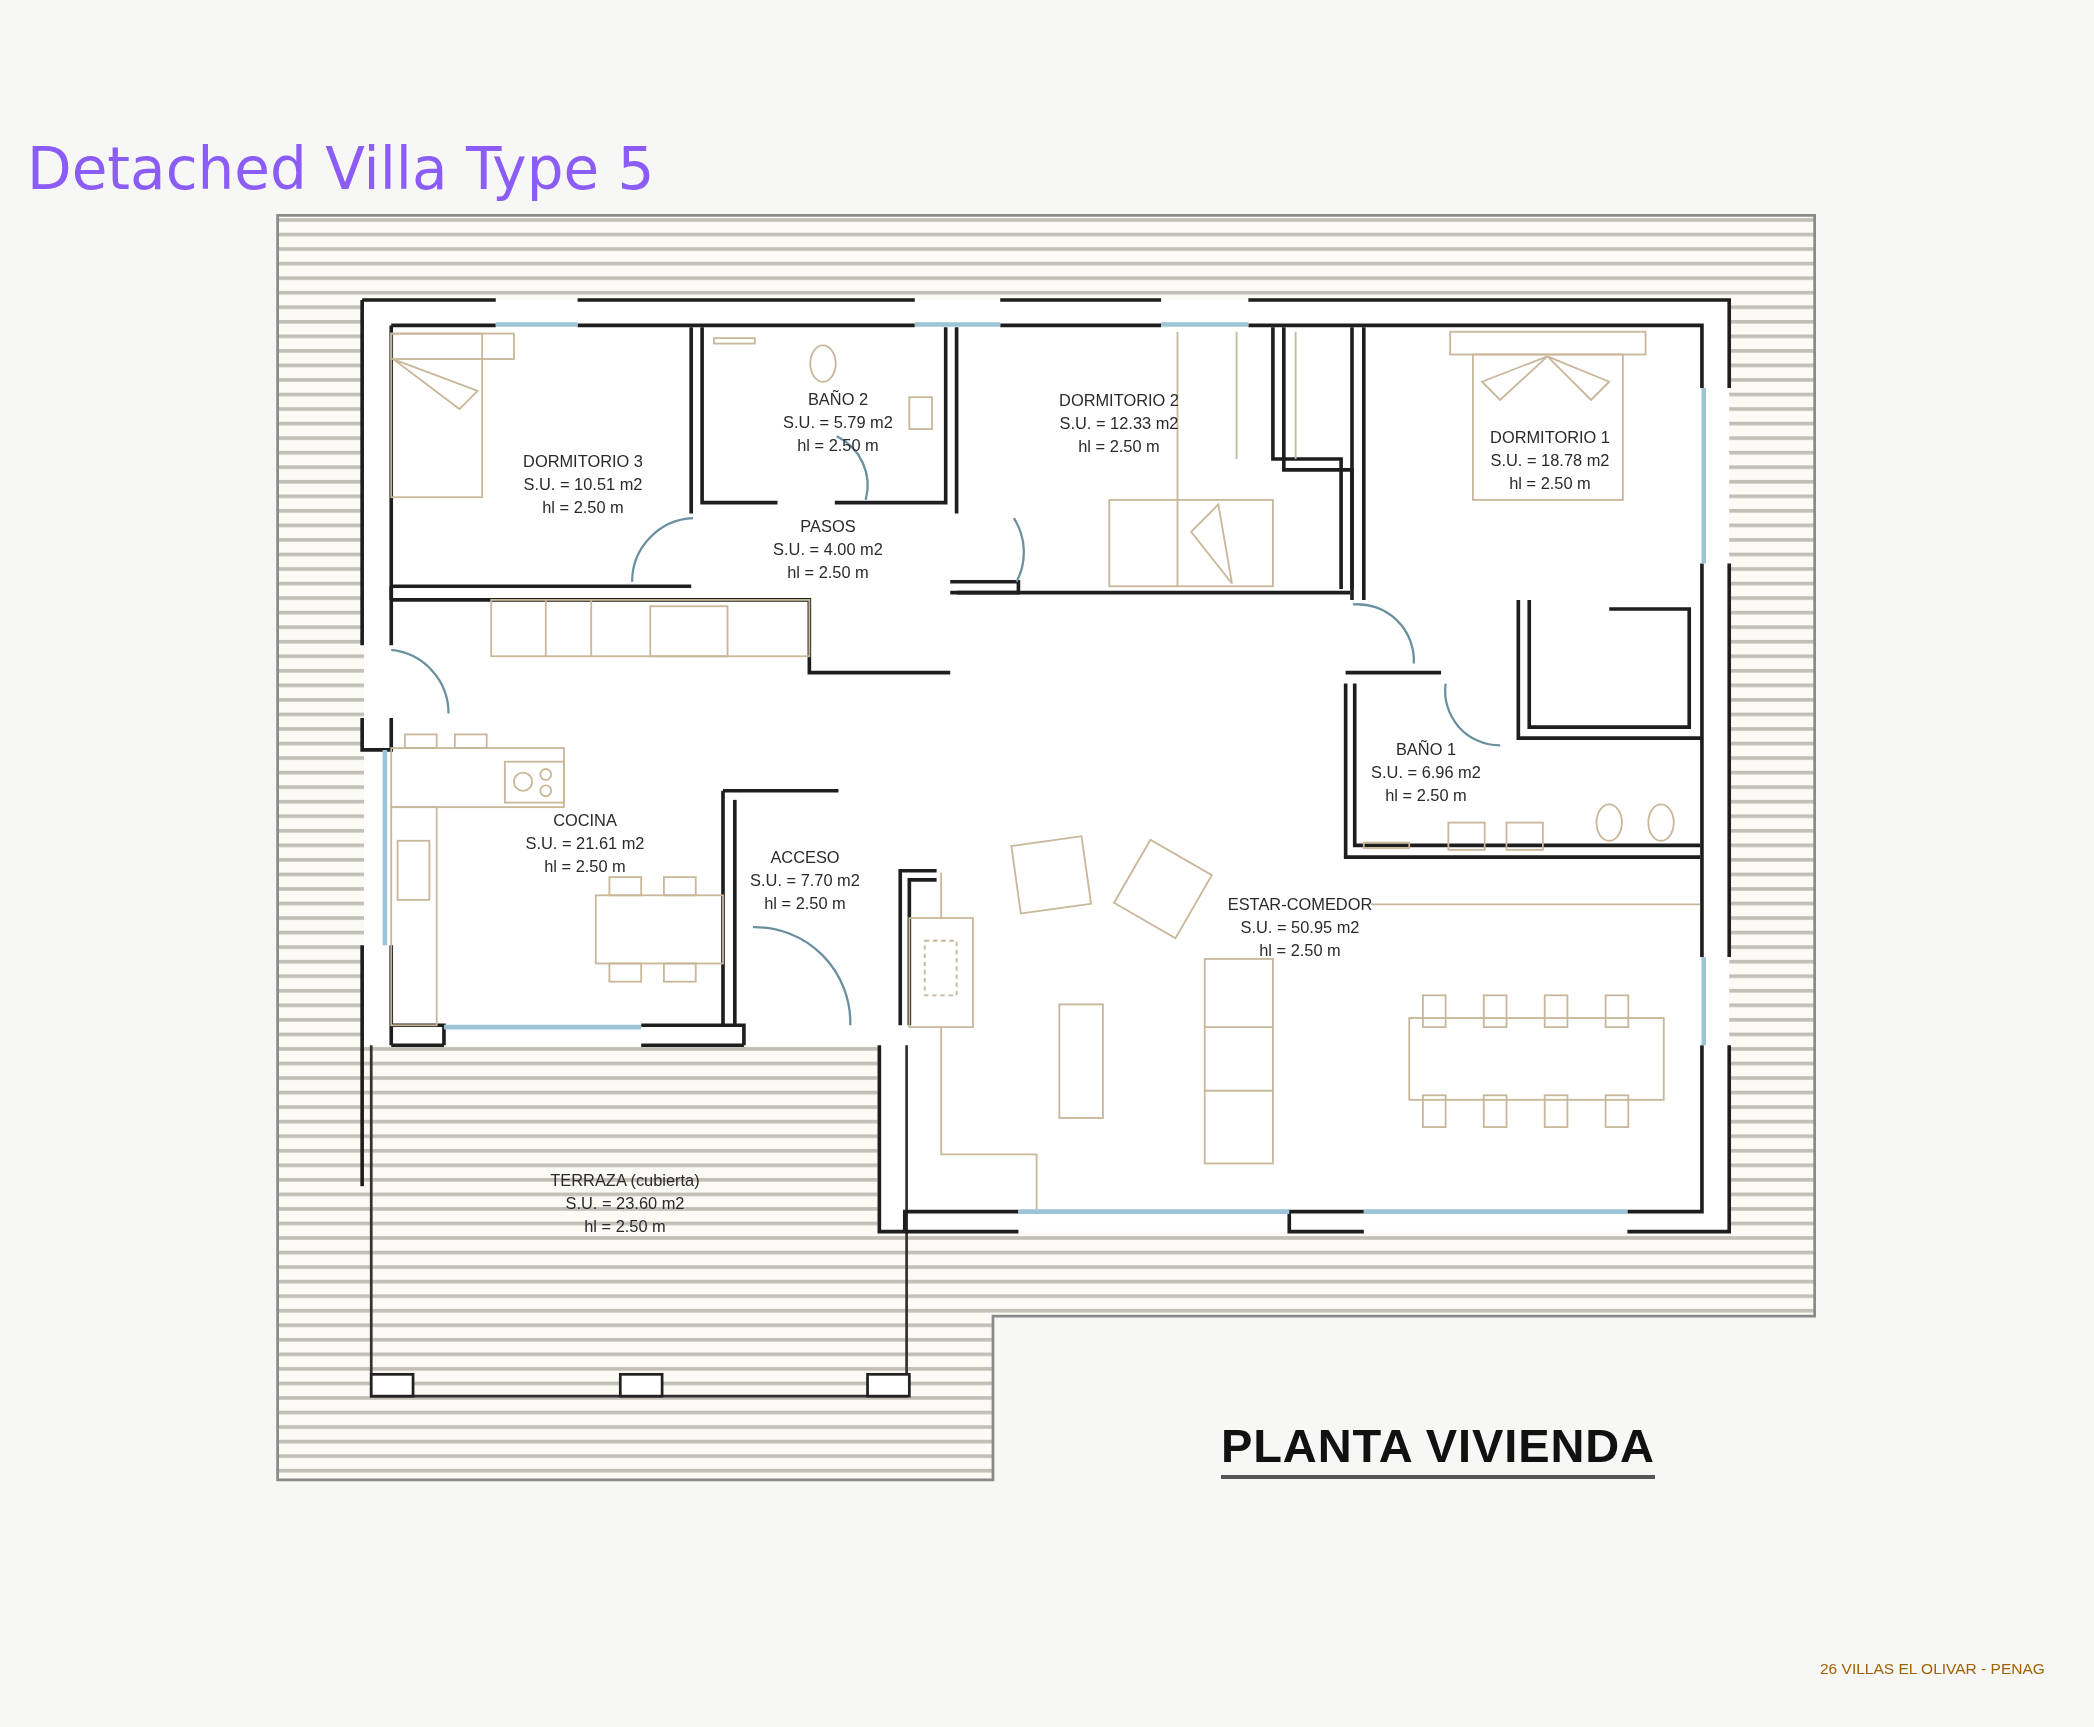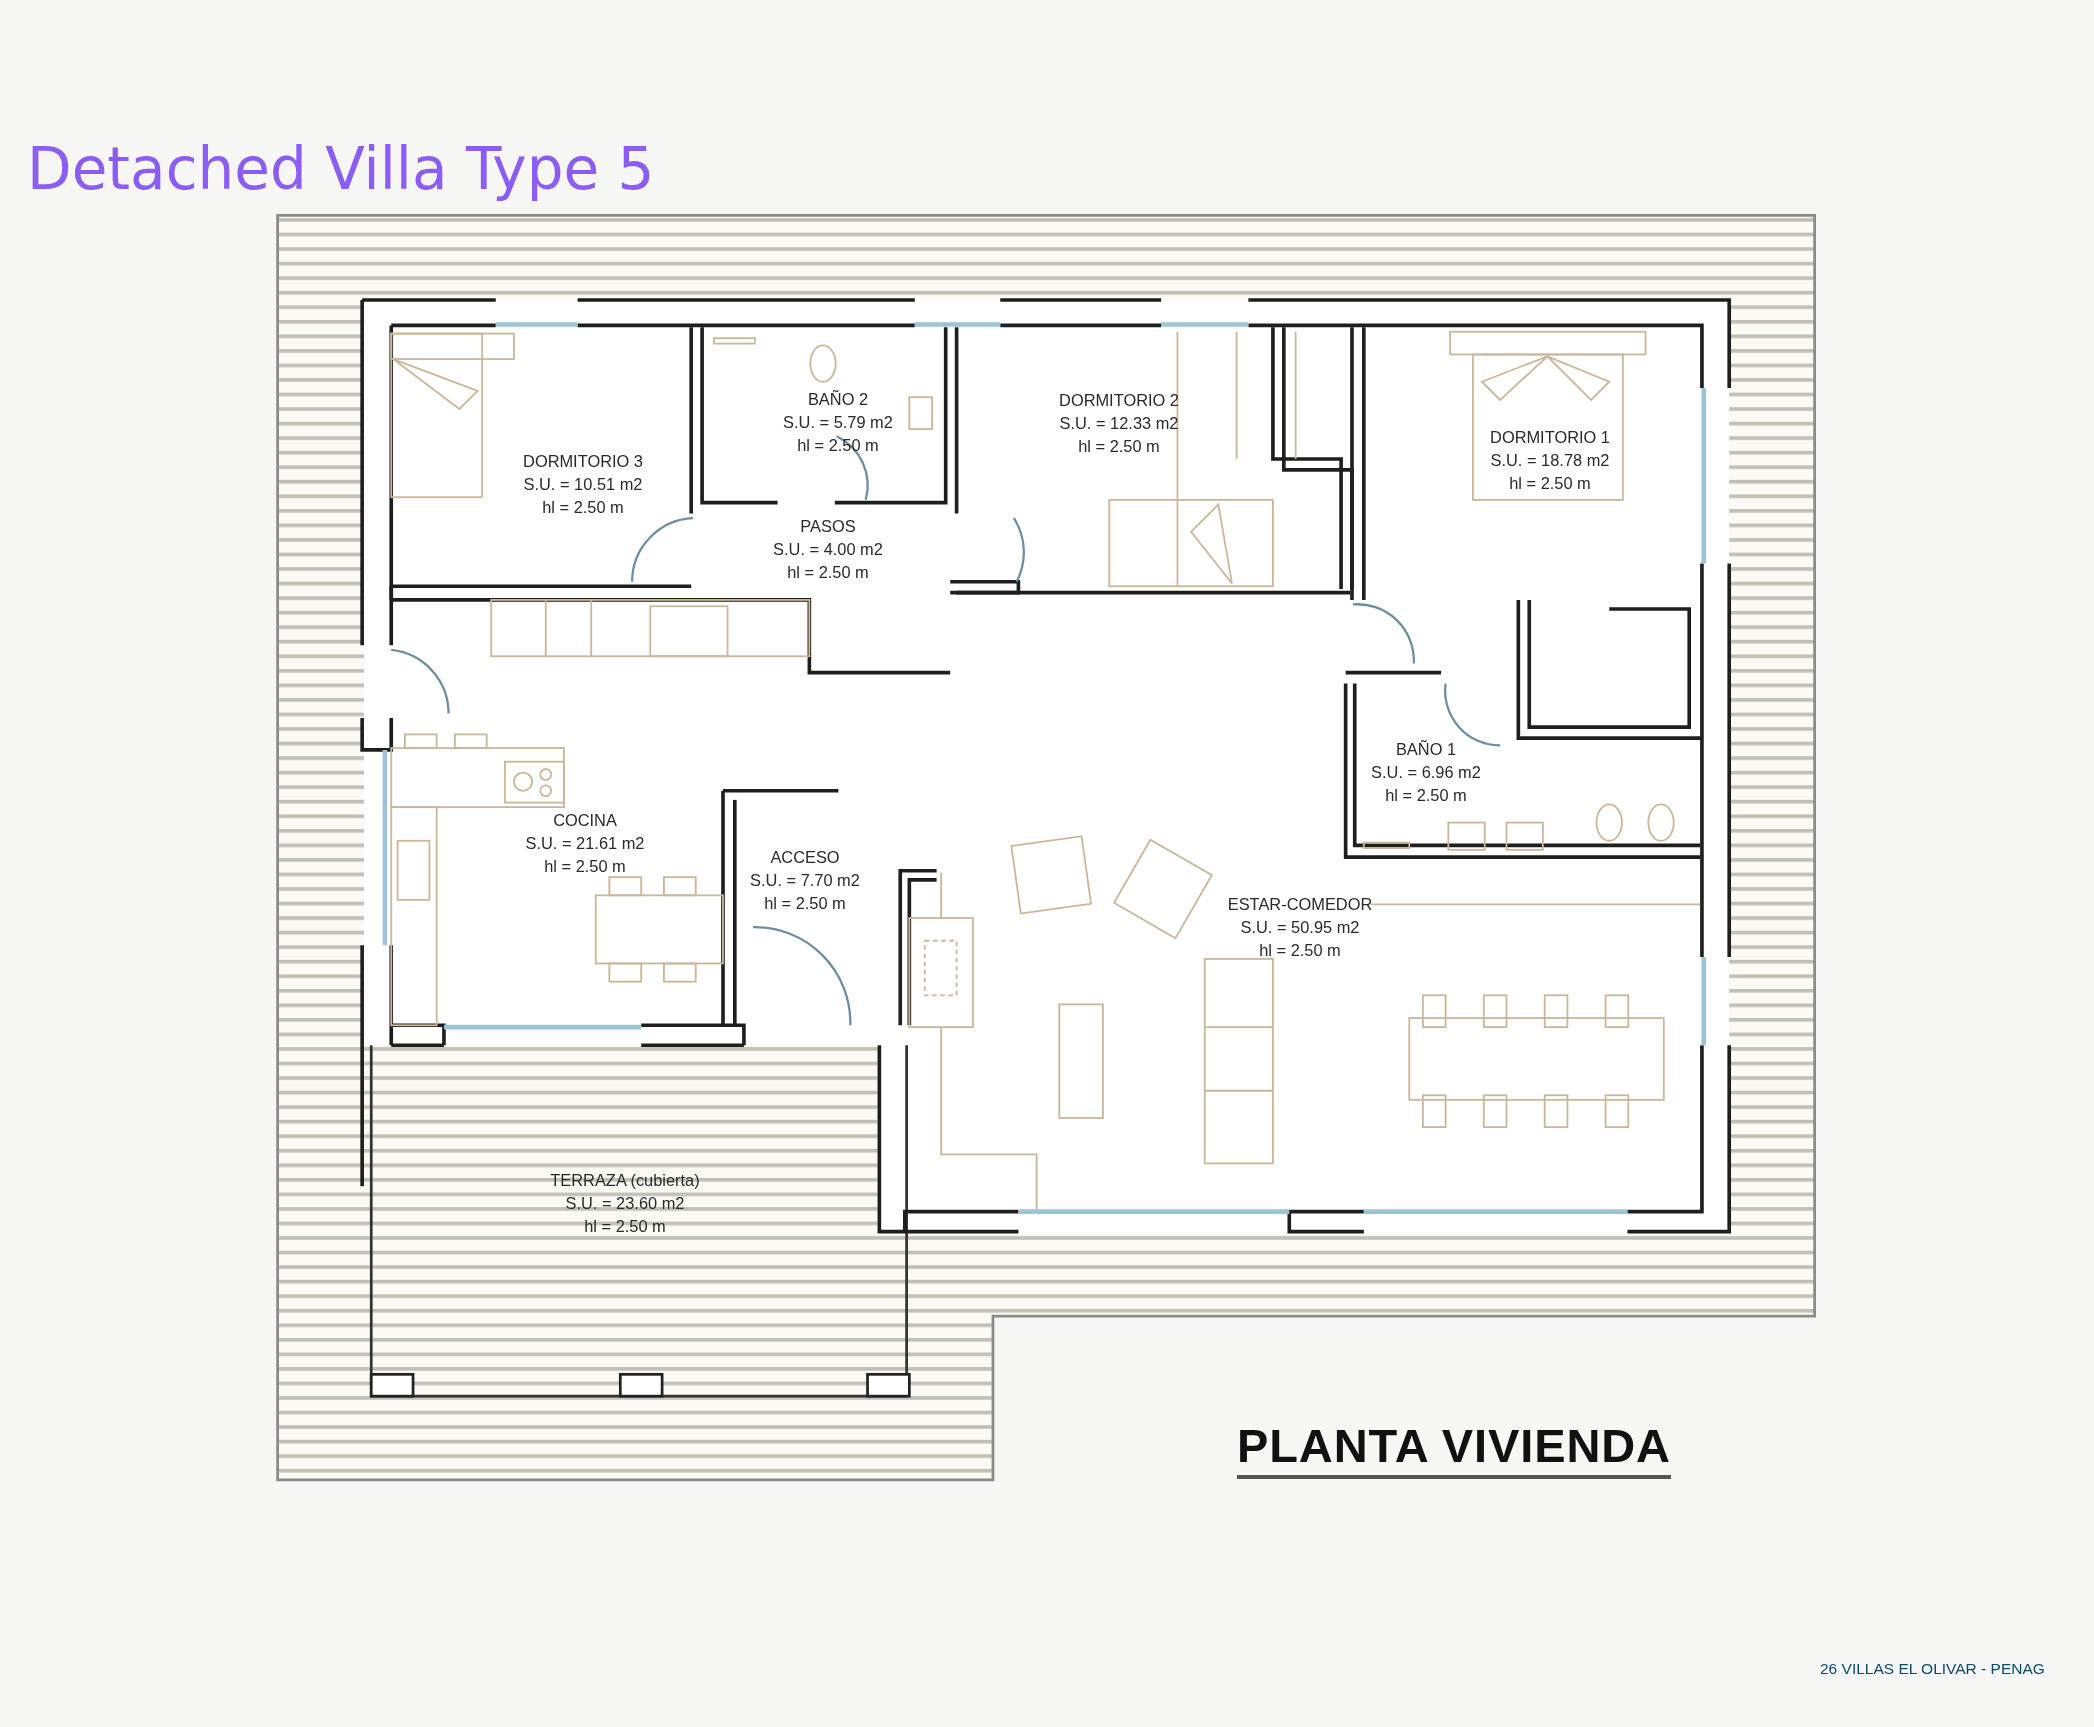--- a/index.html
+++ b/index.html
@@ -1,21 +1,21 @@
 <!DOCTYPE html>
 <html style="font-size:14.5px"><head>
   <meta charset="utf-8">
   <style>
     html, body { margin: 0; padding: 0; background: #f7f7f5; }
     body { width: 2095px; height: 1727px; position: relative; overflow: hidden; font-family: "Liberation Sans", sans-serif; }
     .title { position: absolute; left: 27px; top: 111px; font-family: "DejaVu Sans", sans-serif; font-size: 58px; color: #8b5cf6; letter-spacing: 0px; white-space: nowrap; margin-top: 24px; }
     .plan { position: absolute; left: 0; top: 0; width: 2095px; height: 1727px; }
     .room-label { position: absolute; text-align: center; font-family: "Liberation Sans", sans-serif; font-size: 16.4px; line-height: 23px; color: #2a2a2a; transform: translateX(-50%); white-space: nowrap; }
-    .plan-title { position: absolute; left: 1221px; top: 1418px; font-family: "Liberation Sans", sans-serif; font-weight: bold; font-size: 47px; color: #111; letter-spacing: 0.9px; white-space: nowrap; border-bottom: 4.5px solid #555; padding-bottom: 1.8px; margin-left: 16px; }
-    .footer { position: absolute; left: 1820px; top: 1660px; font-family: "Liberation Sans", sans-serif; font-size: 15.5px; color: #0c4a6e; white-space: nowrap; }
+    .plan-title { position: absolute; left: 1221px; top: 1418px; font-family: "Liberation Sans", sans-serif; font-weight: bold; font-size: 47px; color: #111; letter-spacing: 0.9px; white-space: nowrap; border-bottom: 4.5px solid #555; padding-bottom: 1.8px; }
+    .footer { position: absolute; left: 1820px; top: 1660px; font-family: "Liberation Sans", sans-serif; font-size: 15.5px; color: #a16207; white-space: nowrap; }
   </style>
 </head>
 <body>
 
 <div class="title">Detached Villa Type 5</div>
 
 <svg class="plan" viewBox="0 0 2304 1900" xmlns="http://www.w3.org/2000/svg">
   <defs>
     <pattern id="deck" x="0" y="0" width="10" height="16" patternUnits="userSpaceOnUse">
       <rect width="10" height="16" fill="#fbfaf5"></rect>

